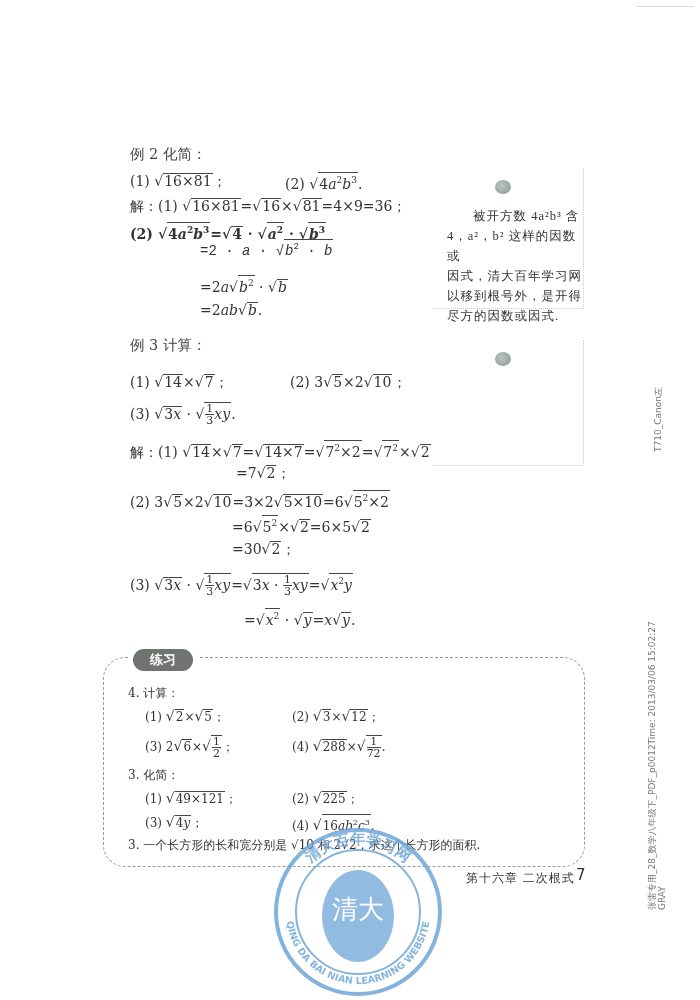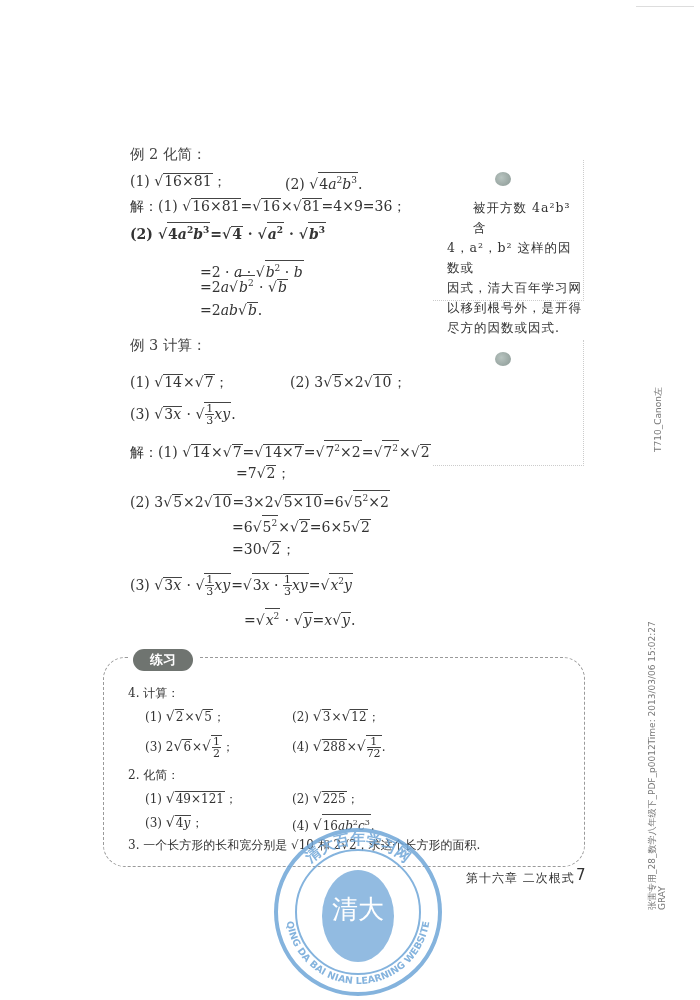--- a/index.html
+++ b/index.html
@@ -52,31 +52,31 @@
 </div>
 <div class="line" style="left:285px;top:172px;">
   (2) <span class="rad"></span><span class="sqrt">4<i>a</i><sup style="font-size:9px">2</sup><i>b</i><sup style="font-size:9px">3</sup></span>.
 </div>
 <div class="line" style="left:130px;top:197px;">
   解：(1) <span class="rad"></span><span class="sqrt">16×81</span>=<span class="rad"></span><span class="sqrt">16</span>×<span class="rad"></span><span class="sqrt">81</span>=4×9=36；
 </div>
 <div class="line" style="left:130px;top:222px;font-weight:bold;">
   (2) <span class="rad"></span><span class="sqrt">4<i>a</i><sup style="font-size:9px">2</sup><i>b</i><sup style="font-size:9px">3</sup></span>=<span class="rad"></span><span class="sqrt">4</span> · <span class="rad"></span><span class="sqrt"><i>a</i><sup style="font-size:9px">2</sup></span> · <span class="rad"></span><span class="sqrt"><i>b</i><sup style="font-size:9px">3</sup></span>
 </div>
-<div class="line" style="left:200px;top:260px;">
+<div class="line" style="left:200px;top:239px;font-family:Liberation Mono, monospace;">
   =2 · <i>a</i> · <span class="rad"></span><span class="sqrt"><i>b</i><sup style="font-size:9px">2</sup> · <i>b</i></span>
 </div>
 <div class="line" style="left:200px;top:275px;">
   =2<i>a</i><span class="rad"></span><span class="sqrt"><i>b</i><sup style="font-size:9px">2</sup></span> · <span class="rad"></span><span class="sqrt"><i>b</i></span>
 </div>
 <div class="line" style="left:200px;top:301px;text-align:right;">
   =2<i>ab</i><span class="rad"></span><span class="sqrt"><i>b</i></span>.
 </div>
 
-<div class="side-note" style="left:433px;top:160px;width:150px;height:140px;">
+<div class="side-note" style="left:433px;top:168px;width:150px;height:140px;font-family:Liberation Serif, serif;">
   <div class="pin" style="left:62px;top:12px;"></div>
   <div style="position:absolute;left:14px;top:38px;">
     <div style="padding-left:26px;">被开方数 4a²b³ 含</div>
     <div>4，a²，b² 这样的因数或</div>
     <div>因式，清大百年学习网</div>
     <div>以移到根号外，是开得</div>
     <div>尽方的因数或因式.</div>
   </div>
 </div>
 
@@ -120,21 +120,21 @@
 <div class="exercise-box"></div>
 <div class="ex-badge-mask"></div>
 <div class="ex-badge">练习</div>
 
 <div class="ex-line" style="left:128px;top:685px;">4. 计算：</div>
 <div class="ex-line" style="left:145px;top:708px;">(1) <span class="rad"></span><span class="sqrt">2</span>×<span class="rad"></span><span class="sqrt">5</span>；</div>
 <div class="ex-line" style="left:292px;top:708px;">(2) <span class="rad"></span><span class="sqrt">3</span>×<span class="rad"></span><span class="sqrt">12</span>；</div>
 <div class="ex-line" style="left:145px;top:735px;">(3) 2<span class="rad"></span><span class="sqrt">6</span>×<span class="rad"></span><span class="sqrt"><span class="frac"><span class="n">1</span><span class="d">2</span></span></span>；</div>
 <div class="ex-line" style="left:292px;top:735px;">(4) <span class="rad"></span><span class="sqrt">288</span>×<span class="rad"></span><span class="sqrt"><span class="frac"><span class="n">1</span><span class="d">72</span></span></span>.</div>
 
-<div class="ex-line" style="left:128px;top:767px;">2. 化简：</div>
+<div class="ex-line" style="left:128px;top:767px;">3. 化简：</div>
 <div class="ex-line" style="left:145px;top:790px;">(1) <span class="rad"></span><span class="sqrt">49×121</span>；</div>
 <div class="ex-line" style="left:292px;top:790px;">(2) <span class="rad"></span><span class="sqrt">225</span>；</div>
 <div class="ex-line" style="left:145px;top:814px;">(3) <span class="rad"></span><span class="sqrt">4<i>y</i></span>；</div>
 <div class="ex-line" style="left:292px;top:814px;">(4) <span class="rad"></span><span class="sqrt">16<i>ab</i><sup style="font-size:8px">2</sup><i>c</i><sup style="font-size:8px">3</sup></span>.</div>
 <div class="ex-line" style="left:128px;top:837px;">3. 一个长方形的长和宽分别是 √10 和 2√2，求这个长方形的面积.</div>
 
 <svg class="stamp" viewBox="0 0 172 172">
   <circle cx="86" cy="86" r="82" fill="none" stroke="#6fa6d8" stroke-width="4"></circle>
   <circle cx="86" cy="86" r="62" fill="none" stroke="#6fa6d8" stroke-width="2"></circle>
   <ellipse cx="86" cy="90" rx="36" ry="46" fill="#7fb0dc"></ellipse>

